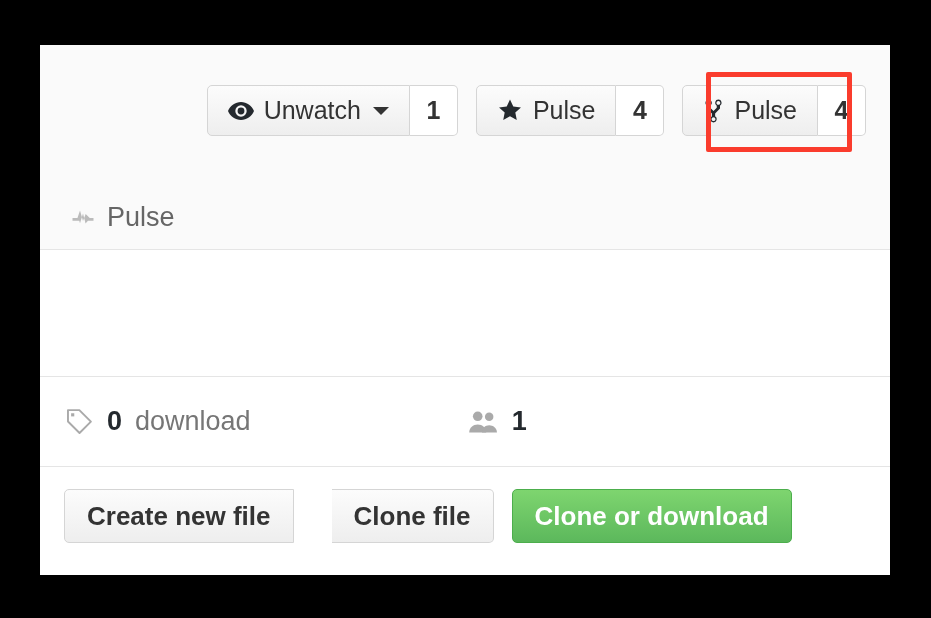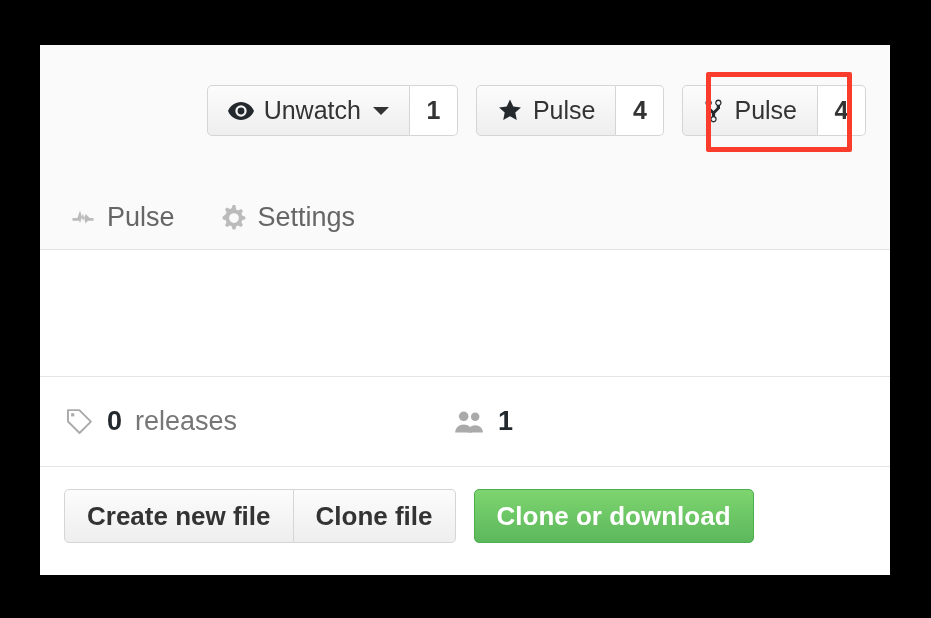--- a/index.html
+++ b/index.html
@@ -128,21 +128,21 @@
   .summary-item .num { font-weight: 700; color: #24292e; }
   .si-releases { margin-left: 24px; }
   .si-contributors { margin-left: 218px; }
 
   
   .file-navigation {
     display: flex;
     align-items: center;
     padding: 22px 0 0 24px;
   }
-  .btn-grp2 { display: flex; }
+  .btn-grp2 { display: flex; gap: 38px; }
   .btn-plain {
     height: 54px;
     padding: 0 22px;
     display: flex;
     align-items: center;
     background: linear-gradient(#fcfcfc, #eeeeee);
     border: 1px solid #d5d5d5;
     font-size: 26px;
     font-weight: 700;
     color: #333;
@@ -236,43 +236,35 @@
         <a class="reponav-item">
           <span class="ico">
             <svg width="26" height="24" viewBox="0 0 14 16" fill="#bbb" aria-hidden="true">
               <path d="M11.5 8L8.8 5.4 7 10 5 3 3.3 8H0v1.8h4.5L5 11.5 7 5l1.7 6.7L10.3 9.8H14V8z"></path>
             </svg>
           </span>
           <span>Pulse</span>
         </a>
 
 
-        <a class="reponav-item">
-          <span class="ico">
-            <svg width="26" height="26" viewBox="0 0 14 16" fill="#bbb" aria-hidden="true">
-              <path d="M14 8.77v-1.6l-1.94-.64-.45-1.09.88-1.84-1.13-1.13-1.81.91-1.09-.45L7.82 0h-1.6L5.58 1.95l-1.1.45-1.84-.88-1.13 1.13.91 1.81-.45 1.09L0 7.23v1.59l1.94.64.45 1.09-.88 1.84 1.13 1.13 1.81-.91 1.09.45L6.18 15h1.59l.64-1.94 1.09-.45 1.84.88 1.13-1.13-.91-1.81.45-1.09L14 8.75zM7 11a3 3 0 1 1 0-6 3 3 0 0 1 0 6z"></path>
-            </svg>
-          </span>
-          <span>Settings</span>
-        </a>
       </nav>
     </div>
 
     <div class="blank-region"></div>
 
     <div class="numbers-summary">
       <a class="summary-item si-releases">
         <span class="ico">
           <svg width="30" height="28" viewBox="0 0 15 16" fill="none" stroke="#aaa" stroke-width="1.1" aria-hidden="true">
             <path d="M7.7 1.2H1.2v6.5l6.6 6.6 6.5-6.5z" stroke-linejoin="round"></path>
             <rect x="3" y="3" width="1.8" height="1.8" fill="#aaa" stroke="none"></rect>
           </svg>
         </span>
         <span class="num">0</span>
-        <span>releases</span>
+        <span>download</span>
       </a>
 
       <a class="summary-item si-contributors">
         <span class="ico">
           <svg width="30" height="24" viewBox="0 0 16 13" fill="#aaa" aria-hidden="true">
             <circle cx="4.6" cy="3.4" r="2.6"></circle>
             <path d="M0 12.2c0-2.6 2.1-4.3 4.6-4.3s4.6 1.7 4.6 4.3z"></path>
             <circle cx="10.8" cy="3.7" r="2.3"></circle>
             <path d="M6.9 12.2c0-2.4 1.8-3.9 3.9-3.9S15 9.8 15 12.2z"></path>
           </svg>

